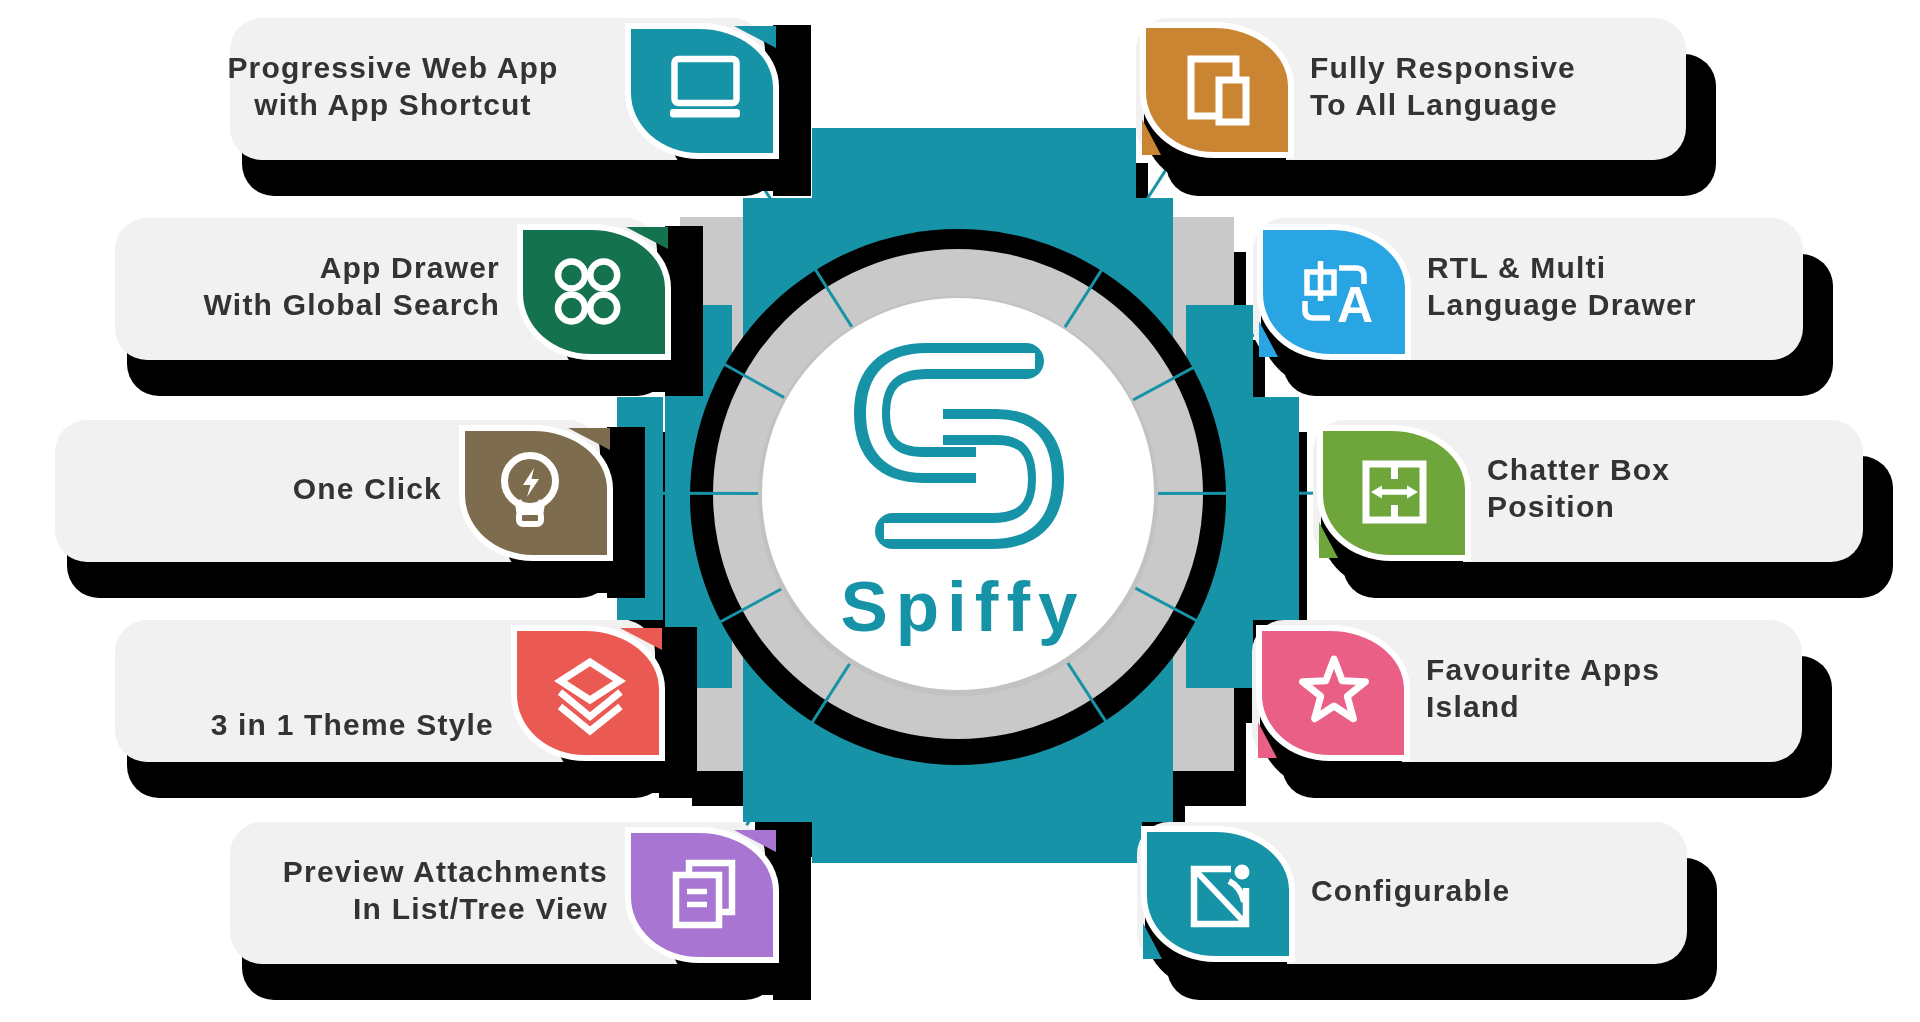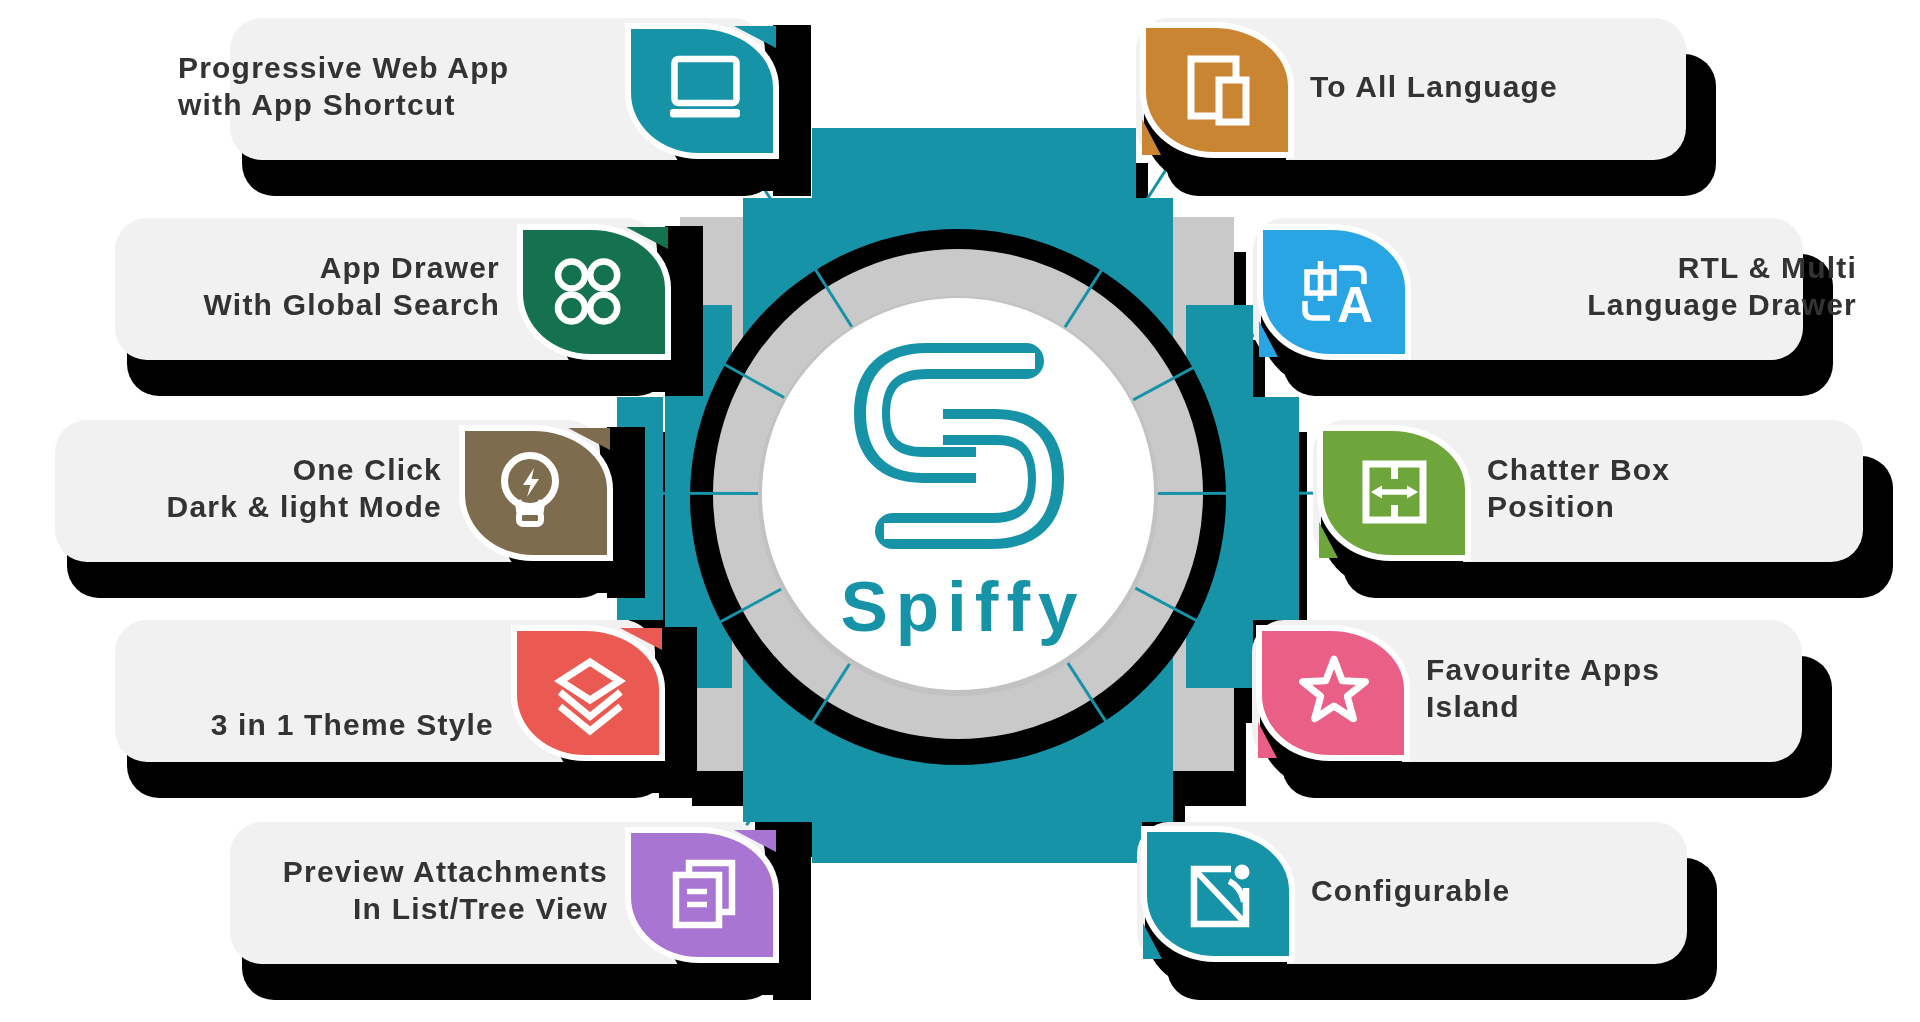--- a/index.html
+++ b/index.html
@@ -77,21 +77,21 @@
 <div class="abs" style="left:773px;top:25px;width:38px;height:171px;background:#000;z-index:4;"></div>
 <div class="cardsh" style="left:242px;top:54px;width:535px;height:142px;"></div>
 <div class="abs" style="left:736px;top:27px;width:0;height:0;border-top:36px solid #000;border-left:37px solid transparent;z-index:7;"></div>
 <div class="card" style="left:230px;top:18px;width:535px;height:142px;"></div>
 <div class="poke" style="left:734px;top:26px;width:0;height:0;border-top:22px solid #1793a8;border-left:42px solid transparent;"></div>
 <div class="leafsh" style="left:669px;top:67px;width:142px;height:124px;"></div>
 <div class="leaf" style="left:631px;top:29px;background:#1793a8;"><svg width="142" height="124" viewBox="0 0 142 124">
         <rect x="43.5" y="30" width="62" height="44" rx="4" fill="none" stroke="#fff" stroke-width="6.5"></rect>
         <rect x="39" y="80" width="70" height="8.5" rx="3" fill="#fff"></rect>
       </svg></div>
-<div class="txt r" style="right:1312px;top:18px;height:142px;width:430px;align-items:flex-start;">
+<div class="txt r" style="right:1312px;top:18px;height:142px;width:430px;align-items:center;">
       <div>Progressive Web App</div>
       <div>with App Shortcut</div>
     </div>
 <div class="abs" style="left:665px;top:226px;width:38px;height:170px;background:#000;z-index:4;"></div>
 <div class="cardsh" style="left:127px;top:254px;width:542px;height:142px;"></div>
 <div class="abs" style="left:628px;top:228px;width:0;height:0;border-top:36px solid #000;border-left:37px solid transparent;z-index:7;"></div>
 <div class="card" style="left:115px;top:218px;width:542px;height:142px;"></div>
 <div class="poke" style="left:626px;top:227px;width:0;height:0;border-top:22px solid #15724f;border-left:42px solid transparent;"></div>
 <div class="leafsh" style="left:561px;top:268px;width:142px;height:124px;"></div>
 <div class="leaf" style="left:523px;top:230px;background:#15724f;"><svg width="142" height="124" viewBox="0 0 142 124">
@@ -115,21 +115,20 @@
 <div class="leaf" style="left:465px;top:431px;background:#7e6c4e;"><svg width="142" height="124" viewBox="0 0 142 124">
         <g fill="none" stroke="#fff">
           <circle cx="65" cy="50" r="25.5" stroke-width="7"></circle>
           <path d="M53 69 L55 82 M77 69 L75 82" stroke-width="7"></path>
           <rect x="54" y="81" width="22" height="12" rx="4" stroke-width="6"></rect>
         </g>
         <path d="M69 37 L58 54 L65.5 54 L62 66 L74 48 L66.5 48 Z" fill="#fff"></path>
       </svg></div>
 <div class="txt r" style="right:1478px;top:420px;height:142px;width:430px;align-items:flex-end;">
       <div>One Click</div>
-      <div>Dark &amp; light Mode</div>
     </div>
 <div class="abs" style="left:659px;top:627px;width:38px;height:171px;background:#000;z-index:4;"></div>
 <div class="cardsh" style="left:127px;top:656px;width:540px;height:142px;"></div>
 <div class="abs" style="left:622px;top:629px;width:0;height:0;border-top:36px solid #000;border-left:37px solid transparent;z-index:7;"></div>
 <div class="card" style="left:115px;top:620px;width:540px;height:142px;"></div>
 <div class="poke" style="left:620px;top:628px;width:0;height:0;border-top:22px solid #ea5a52;border-left:42px solid transparent;"></div>
 <div class="leafsh" style="left:555px;top:669px;width:142px;height:124px;"></div>
 <div class="leaf" style="left:517px;top:631px;background:#ea5a52;"><svg width="142" height="124" viewBox="0 0 142 124">
         <g fill="none" stroke="#fff" stroke-width="7">
           <path d="M43 61 L73 85.6 L103.5 61"></path>
@@ -161,37 +160,38 @@
 <div class="cardsh" style="left:1166px;top:54px;width:550px;height:142px;"></div>
 <div class="abs" style="left:1145px;top:116px;width:0;height:0;border-bottom:36px solid #000;border-right:30px solid transparent;z-index:7;"></div>
 <div class="card" style="left:1136px;top:18px;width:550px;height:142px;"></div>
 <div class="poke" style="left:1142px;top:119px;width:0;height:0;border-bottom:36px solid #ca8532;border-right:19px solid transparent;"></div>
 <div class="leafsh" style="left:1144px;top:63px;width:142px;height:124px;"></div>
 <div class="leaf" style="left:1146px;top:28px;background:#ca8532;"><svg width="142" height="124" viewBox="0 0 142 124">
         <rect x="45" y="31" width="45" height="57" fill="none" stroke="#fff" stroke-width="7"></rect>
         <rect x="73" y="52" width="27" height="42" fill="#ca8532" stroke="#fff" stroke-width="7"></rect>
       </svg></div>
 <div class="txt l" style="left:1310px;top:18px;height:142px;width:430px;">
+      <div>Fully Responsive</div>
       <div>To All Language</div>
     </div>
 <div class="cardsh" style="left:1283px;top:254px;width:550px;height:142px;"></div>
 <div class="abs" style="left:1262px;top:318px;width:0;height:0;border-bottom:36px solid #000;border-right:30px solid transparent;z-index:7;"></div>
 <div class="card" style="left:1253px;top:218px;width:550px;height:142px;"></div>
 <div class="poke" style="left:1259px;top:321px;width:0;height:0;border-bottom:36px solid #2aa5e4;border-right:19px solid transparent;"></div>
 <div class="leafsh" style="left:1261px;top:265px;width:142px;height:124px;"></div>
 <div class="leaf" style="left:1263px;top:230px;background:#2aa5e4;"><svg width="142" height="124" viewBox="0 0 142 124">
         <g fill="none" stroke="#fff" stroke-width="5.5">
           <rect x="44" y="42" width="27" height="21"></rect>
           <line x1="57.5" y1="31" x2="57.5" y2="71"></line>
           <path d="M76 38 L93 38 Q101 38 101 46 L101 54"></path>
           <path d="M42 71 L42 80 Q42 88 50 88 L67 88"></path>
         </g>
         <text x="92" y="92" font-family="Liberation Sans,sans-serif" font-size="50" font-weight="bold" fill="#fff" text-anchor="middle">A</text>
       </svg></div>
-<div class="txt l" style="left:1427px;top:218px;height:142px;width:430px;text-align:right;">
+<div class="txt l" style="left:1427px;top:218px;height:142px;width:430px;">
       <div>RTL &amp; Multi</div>
       <div>Language Drawer</div>
     </div>
 <div class="cardsh" style="left:1343px;top:456px;width:550px;height:142px;"></div>
 <div class="abs" style="left:1322px;top:519px;width:0;height:0;border-bottom:36px solid #000;border-right:30px solid transparent;z-index:7;"></div>
 <div class="card" style="left:1313px;top:420px;width:550px;height:142px;"></div>
 <div class="poke" style="left:1319px;top:522px;width:0;height:0;border-bottom:36px solid #6fa63c;border-right:19px solid transparent;"></div>
 <div class="leafsh" style="left:1321px;top:466px;width:142px;height:124px;"></div>
 <div class="leaf" style="left:1323px;top:431px;background:#6fa63c;"><svg width="142" height="124" viewBox="0 0 142 124">
         <g fill="none" stroke="#fff" stroke-width="7">

